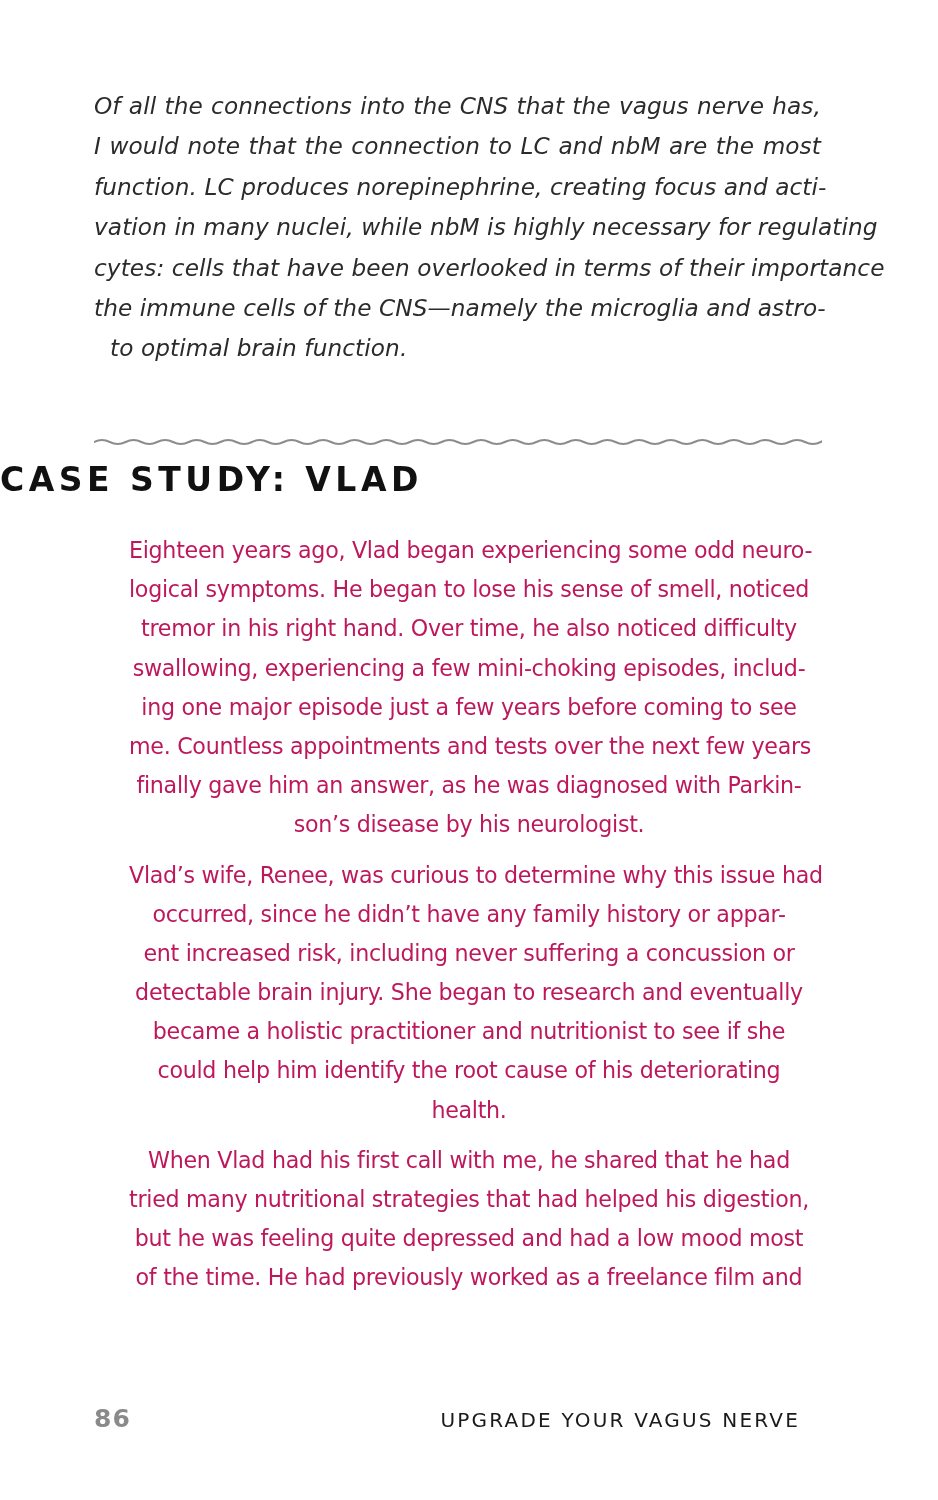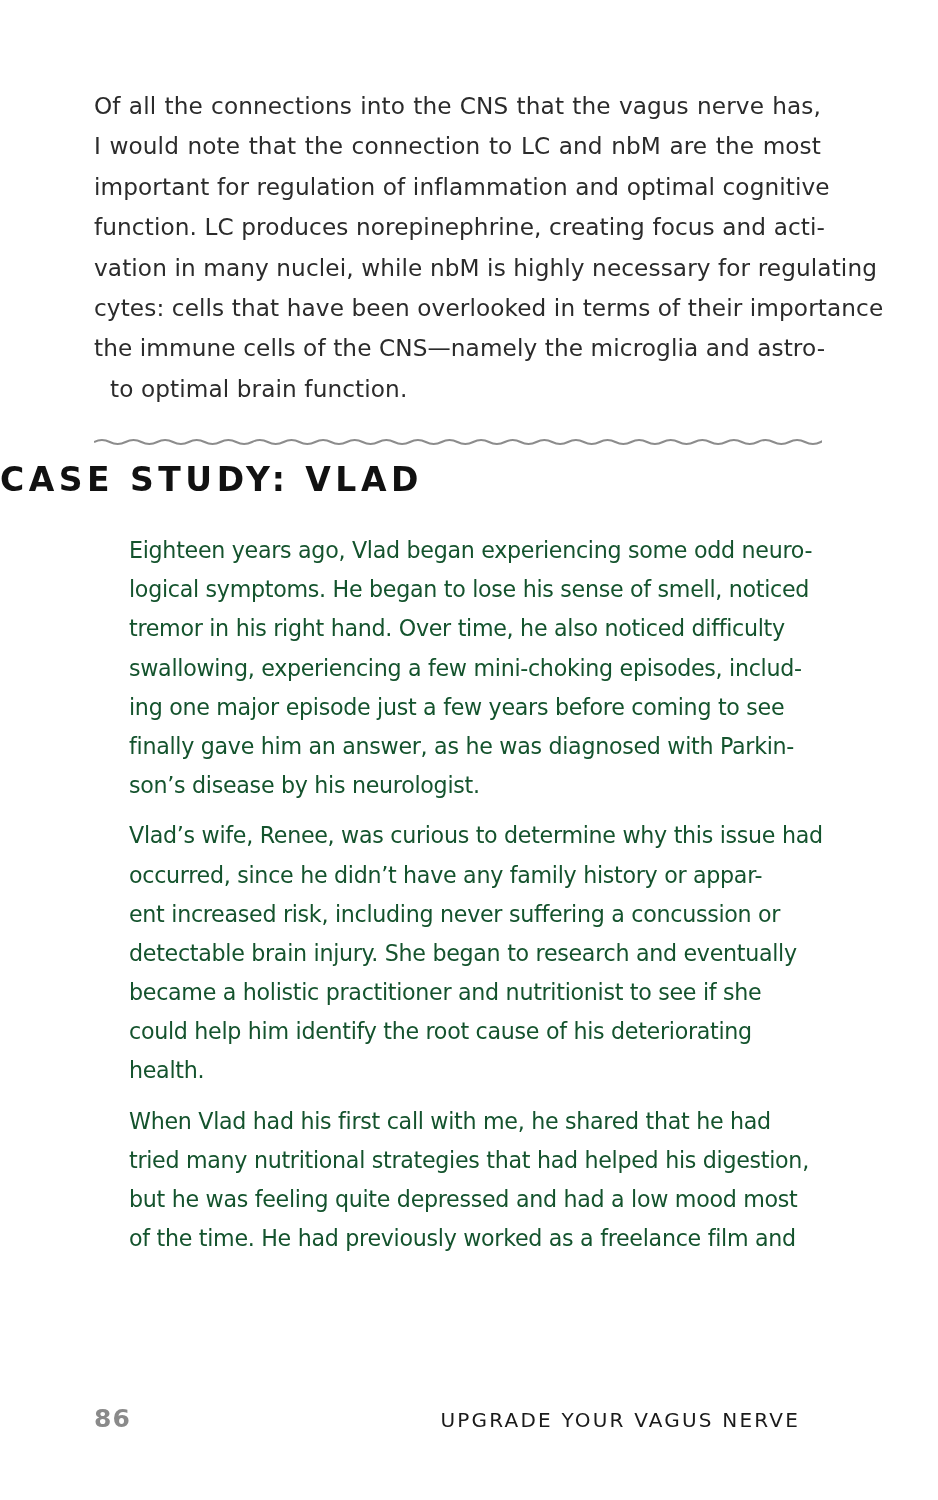--- a/index.html
+++ b/index.html
@@ -1,64 +1,64 @@
 <!DOCTYPE html>
 <html><head>
 <meta charset="utf-8">
 <style>
   html, body { margin: 0; padding: 0; background: #ffffff; }
   body { width: 938px; height: 1500px; position: relative; overflow: hidden;
          font-family: "DejaVu Sans", sans-serif; color: #2a2a2a; }
   .intro { position: absolute; left: 94px; top: 86px; width: 727px;
            font-size: 23.2px; line-height: 40.4px; font-weight: 200;
            letter-spacing: 0.1px; color: #2b2b2b; }
-  .intro .line { display: block; text-align: justify; text-align-last: justify; white-space: nowrap; height: 40.4px; }
+  .intro .line { display: block; text-align: justify; text-align-last: justify; white-space: nowrap; height: 40.4px; font-style: italic; }
   .intro .line.last { text-align-last: left; margin-left: 16px; }
   .wave { position: absolute; left: 94px; top: 434px; width: 728px; height: 16px; }
   .heading { position: absolute; left: 0; width: 938px; top: 460px; text-align: left;
              font-family: "DejaVu Sans", sans-serif; font-weight: bold; font-size: 33px;
              letter-spacing: 4.5px; color: #111; }
   .case { position: absolute; left: 129px; top: 531px; width: 680px;
-          font-size: 22.2px; line-height: 39.2px; color: #14532d; letter-spacing: -0.3px; }
+          font-size: 22.2px; line-height: 39.2px; color: #be185d; letter-spacing: -0.3px; text-align: center; }
   .case .para { margin: 0 0 11px 0; }
   .case .line { display: block; white-space: nowrap; height: 39.2px; }
   .footer-num { position: absolute; left: 94px; top: 1404px; font-weight: bold;
                 font-size: 25px; color: #8a8a8a; letter-spacing: 1px; }
   .footer-title { position: absolute; right: 138px; top: 1408px; font-size: 20px;
                   letter-spacing: 2.2px; color: #1a1a1a; }
   .intro, .case { font-family: "DejaVu Sans", sans-serif; }
   .thin { font-weight: normal; }
 </style>
 </head>
 <body>
 
 <div class="intro">
   <span class="line thin">Of all the connections into the CNS that the vagus nerve has,</span>
   <span class="line thin">I would note that the connection to LC and nbM are the most</span>
-  <span class="line thin">important for regulation of inflammation and optimal cognitive</span>
   <span class="line thin">function. LC produces norepinephrine, creating focus and acti-</span>
   <span class="line thin">vation in many nuclei, while nbM is highly necessary for regulating</span>
   <span class="line thin">cytes: cells that have been overlooked in terms of their importance</span>
   <span class="line thin">the immune cells of the CNS—namely the microglia and astro-</span>
   <span class="line thin last">to optimal brain function.</span>
 </div>
 
 <svg class="wave" viewBox="0 0 728 16" preserveAspectRatio="none">
   <path id="wave-path" fill="none" stroke="#8c8c8c" stroke-width="2" d="M0 8 Q 7.9 4 15.8 8 Q 23.700000000000003 12 31.6 8 Q 39.5 4 47.400000000000006 8 Q 55.300000000000004 12 63.2 8 Q 71.10000000000001 4 79 8 Q 86.9 12 94.80000000000001 8 Q 102.70000000000002 4 110.60000000000001 8 Q 118.50000000000001 12 126.4 8 Q 134.3 4 142.20000000000002 8 Q 150.10000000000002 12 158 8 Q 165.9 4 173.8 8 Q 181.7 12 189.6 8 Q 197.5 4 205.4 8 Q 213.3 12 221.2 8 Q 229.1 4 237 8 Q 244.89999999999998 12 252.79999999999998 8 Q 260.7 4 268.59999999999997 8 Q 276.5 12 284.4 8 Q 292.29999999999995 4 300.2 8 Q 308.09999999999997 12 316 8 Q 323.9 4 331.8 8 Q 339.7 12 347.6 8 Q 355.5 4 363.40000000000003 8 Q 371.3 12 379.20000000000005 8 Q 387.1 4 395.00000000000006 8 Q 402.90000000000003 12 410.80000000000007 8 Q 418.70000000000005 4 426.6000000000001 8 Q 434.50000000000006 12 442.4000000000001 8 Q 450.30000000000007 4 458.2000000000001 8 Q 466.1000000000001 12 474.0000000000001 8 Q 481.9000000000001 4 489.8000000000001 8 Q 497.7000000000001 12 505.60000000000014 8 Q 513.5000000000001 4 521.4000000000001 8 Q 529.3000000000002 12 537.2000000000002 8 Q 545.1000000000001 4 553.0000000000001 8 Q 560.9000000000002 12 568.8000000000002 8 Q 576.7000000000002 4 584.6000000000001 8 Q 592.5000000000002 12 600.4000000000002 8 Q 608.3000000000002 4 616.2000000000002 8 Q 624.1000000000003 12 632.0000000000002 8 Q 639.9000000000002 4 647.8000000000002 8 Q 655.7000000000003 12 663.6000000000003 8 Q 671.5000000000002 4 679.4000000000002 8 Q 687.3000000000003 12 695.2000000000003 8 Q 703.1000000000003 4 711.0000000000002 8 Q 718.9000000000003 12 726.8000000000003 8 Q 734.7000000000003 4 742.6000000000003 8 Q 750.5000000000003 12 758.4000000000003 8"></path>
 </svg>
 
 <div class="heading">CASE STUDY: VLAD</div>
 
 <div class="case">
   <div class="para">
     <span class="line">Eighteen years ago, Vlad began experiencing some odd neuro-</span>
     <span class="line">logical symptoms. He began to lose his sense of smell, noticed</span>
     <span class="line">tremor in his right hand. Over time, he also noticed difficulty</span>
     <span class="line">swallowing, experiencing a few mini-choking episodes, includ-</span>
     <span class="line">ing one major episode just a few years before coming to see</span>
+    <span class="line">me. Countless appointments and tests over the next few years</span>
     <span class="line">finally gave him an answer, as he was diagnosed with Parkin-</span>
     <span class="line">son’s disease by his neurologist.</span>
   </div>
   <div class="para">
     <span class="line">Vlad’s wife, Renee, was curious to determine why this issue had</span>
     <span class="line">occurred, since he didn’t have any family history or appar-</span>
     <span class="line">ent increased risk, including never suffering a concussion or</span>
     <span class="line">detectable brain injury. She began to research and eventually</span>
     <span class="line">became a holistic practitioner and nutritionist to see if she</span>
     <span class="line">could help him identify the root cause of his deteriorating</span>

